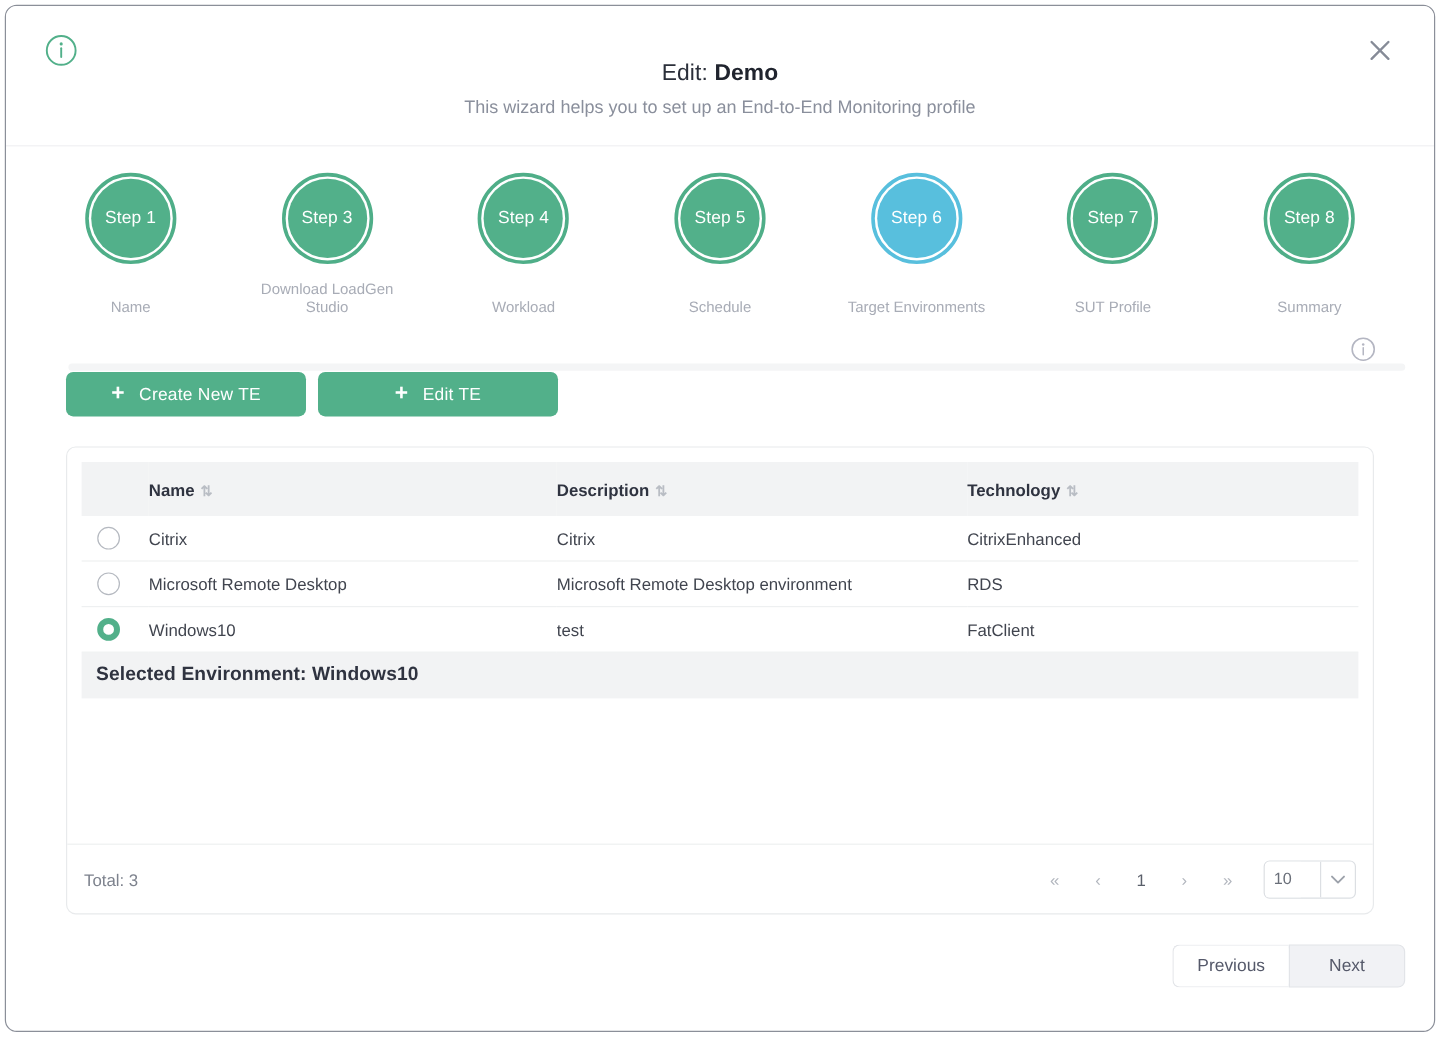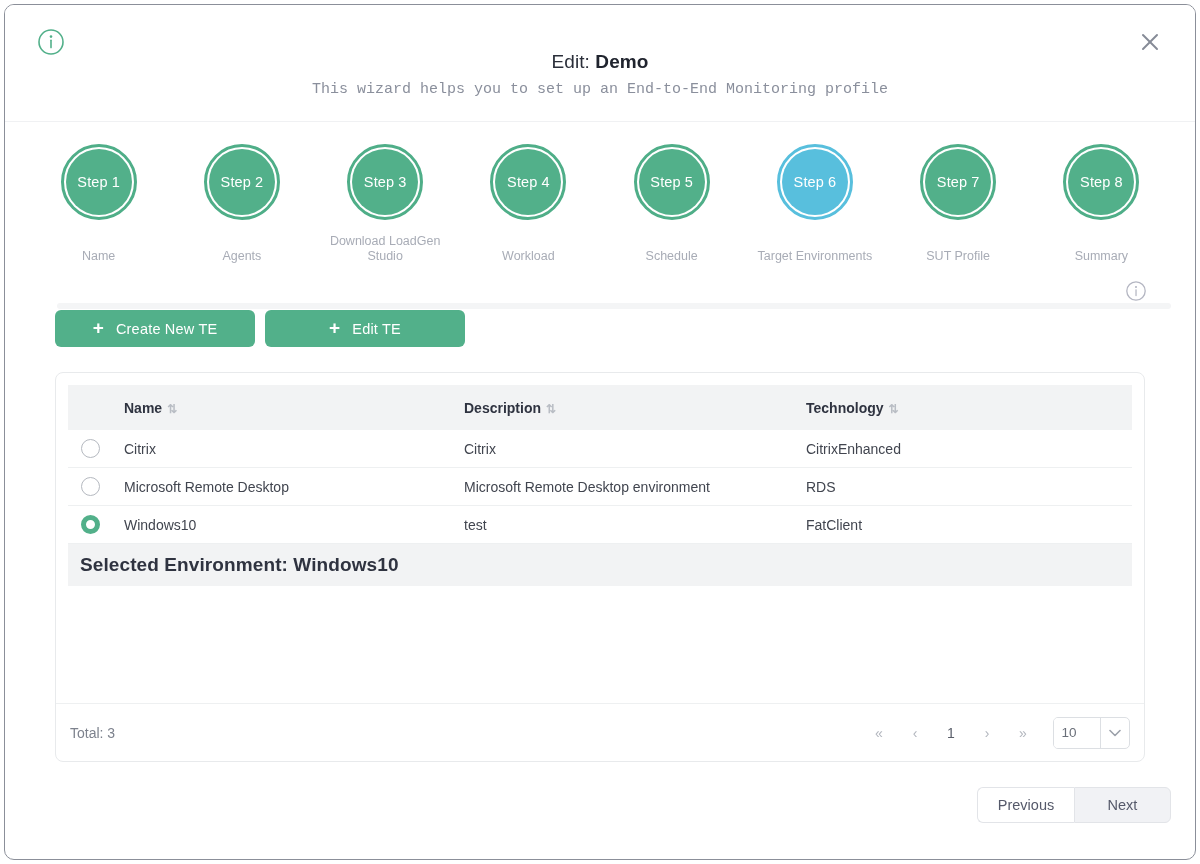--- a/index.html
+++ b/index.html
@@ -75,21 +75,20 @@
   .dlg-title b {
     font-weight: 700;
     color: #20242e;
   }
   .dlg-subtitle {
     margin-top: 4px;
     font-size: 15px;
     color: #8a8f9c;
     font-weight: 400;
     line-height: 22px;
-    font-family: Liberation Mono, monospace;
   }
 
   
   .stepper {
     position: relative;
     height: 150px;
     margin: 0;
     padding: 0;
   }
   .step-line {
@@ -258,21 +257,21 @@
     background: #ffffff;
     margin-left: 13px;
     cursor: pointer;
   }
   .radio.on {
     border: 5px solid #52b08a;
     background: #ffffff;
   }
   .selected-bar {
     background: #f2f3f4;
-    font-size: 19px;
+    font-size: 16px;
     font-weight: 700;
     color: #2f3340;
     padding: 10px 0 10px 12px;
     letter-spacing: .1px;
   }
   .card-spacer { flex: 1 1 auto; }
 
   .table-footer {
     border-top: 1px solid #eef0f1;
     height: 57px;
@@ -394,26 +393,20 @@
     </div>
 
     <div class="stepper">
       <div class="step-line"></div>
       <div class="steps" id="steps-container">
           <div class="step">
             <div class="step-circle">
               <div class="inner">Step 1</div>
             </div>
             <div class="step-label">Name</div>
-          </div>
-          <div class="step">
-            <div class="step-circle">
-              <div class="inner">Step 2</div>
-            </div>
-            <div class="step-label">Agents</div>
           </div>
           <div class="step">
             <div class="step-circle">
               <div class="inner">Step 3</div>
             </div>
             <div class="step-label">Download LoadGen Studio</div>
           </div>
           <div class="step">
             <div class="step-circle">
               <div class="inner">Step 4</div>

